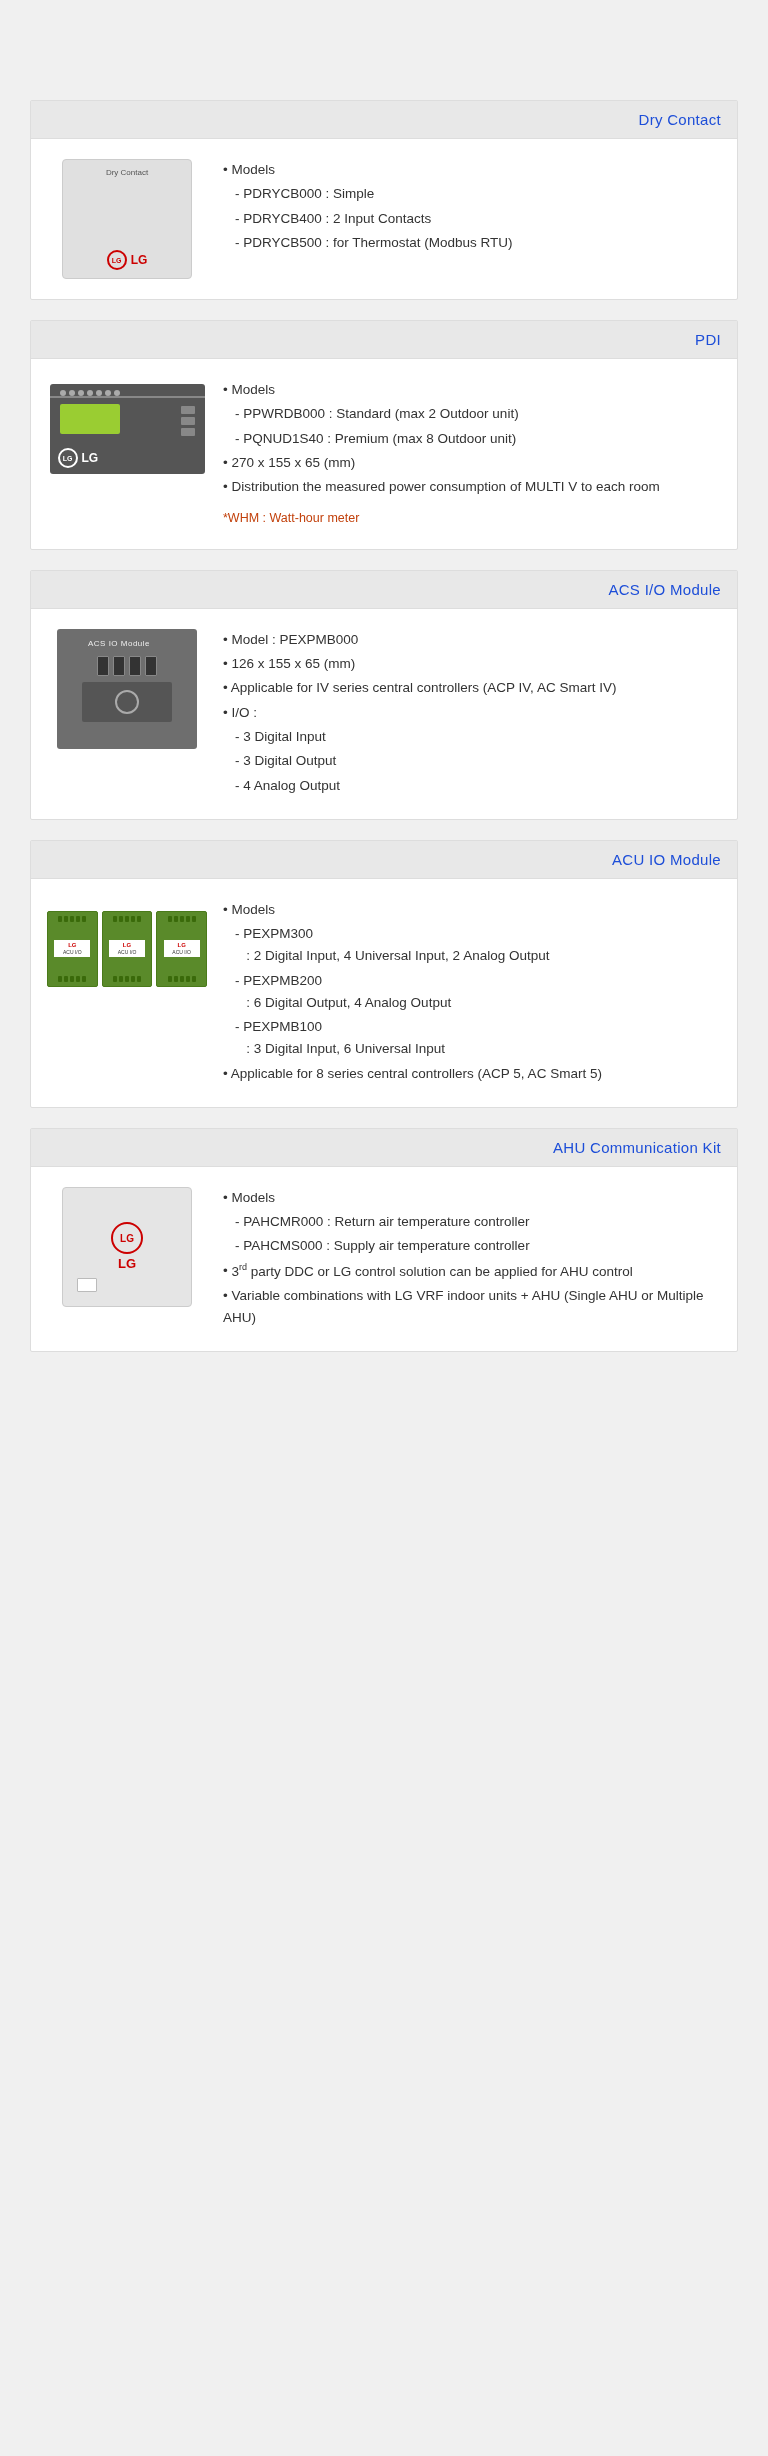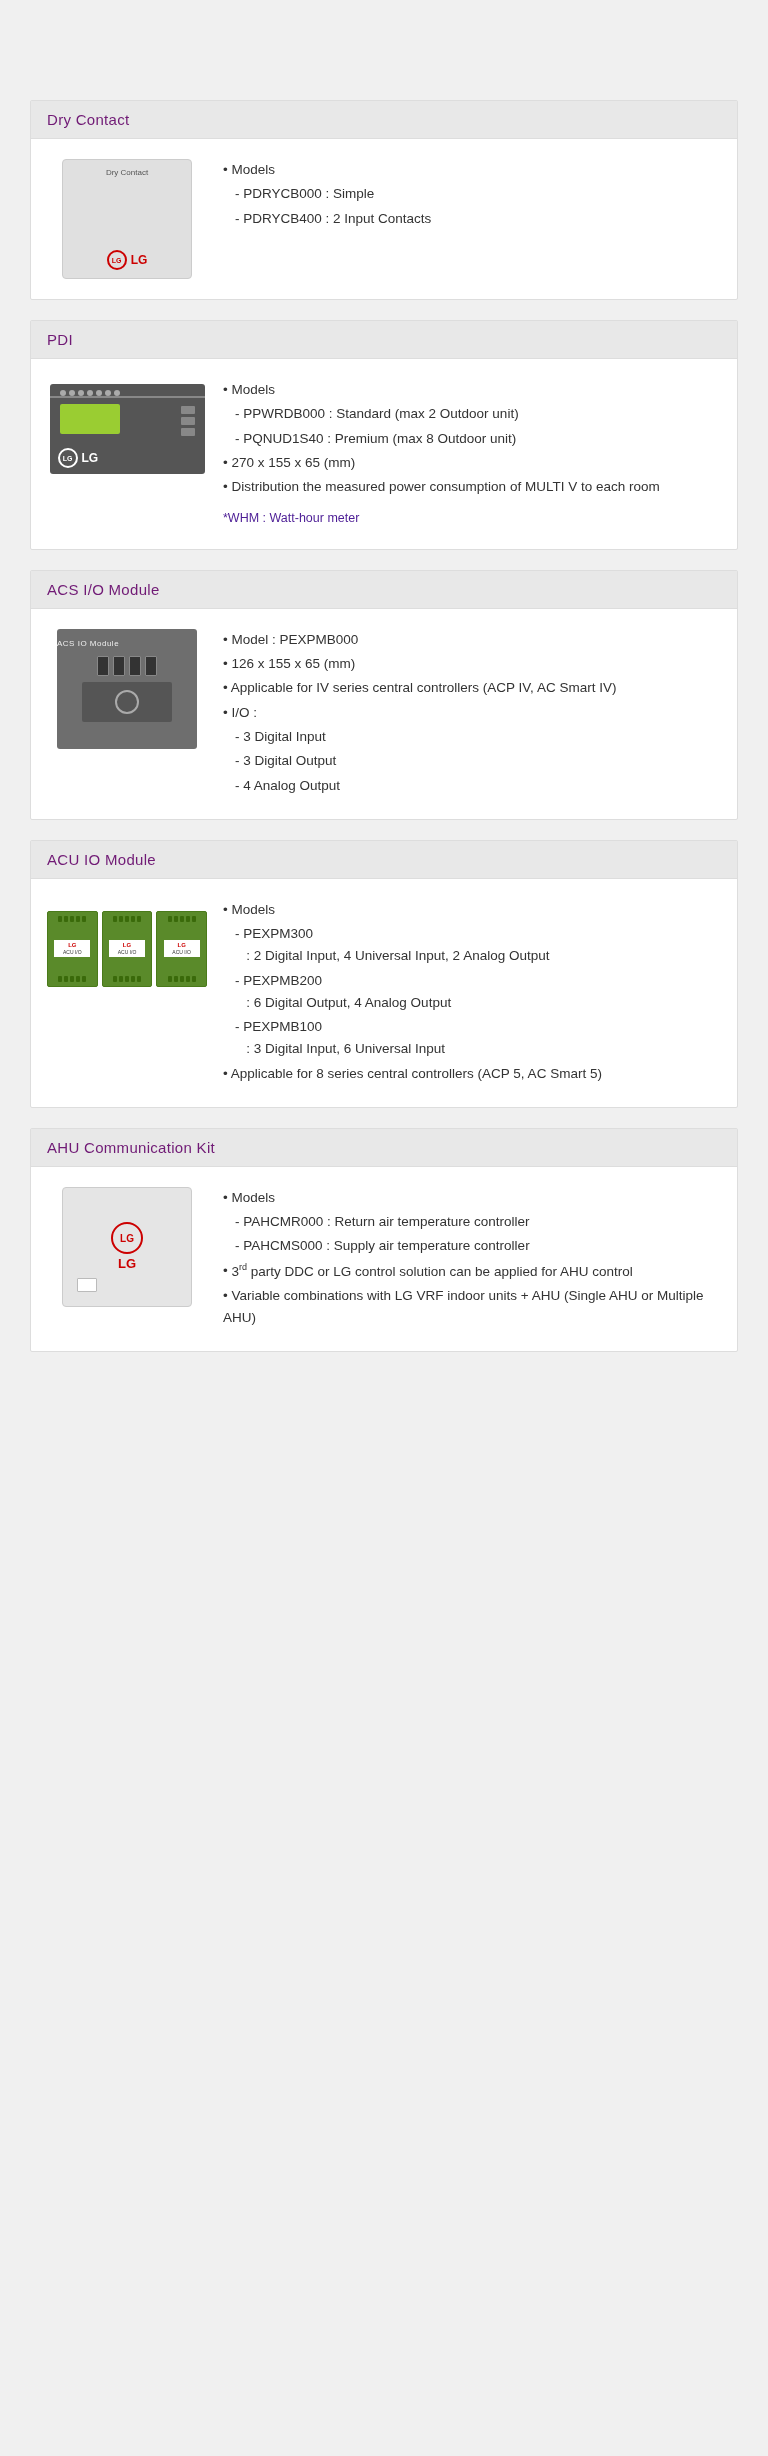--- a/index.html
+++ b/index.html
@@ -11,25 +11,25 @@
       padding: 100px 30px 40px 30px;
     }
     .card {
       background: #fff;
       border: 1px solid #ddd;
       margin-bottom: 20px;
       border-radius: 2px;
     }
     .card-header {
       background: #e8e8e8;
-      text-align: left;
+      text-align: right;
       padding: 10px 16px;
       font-size: 15px;
       font-weight: normal;
-      color: #701a75;
+      color: #1d4ed8;
       border-bottom: 1px solid #ddd;
       letter-spacing: 0.3px;
     }
     .card-body {
       display: flex;
       flex-direction: row;
       padding: 20px 16px;
       gap: 16px;
       align-items: flex-start;
     }
@@ -61,21 +61,21 @@
       list-style: none;
       padding-left: 12px;
       margin: 2px 0;
     }
     .card-info .sub-list li::before {
       content: "- ";
     }
     .note {
       margin-top: 10px;
       font-size: 12.5px;
-      color: #4c1d95;
+      color: #c2410c;
     }
     
     .img-dry-contact {
       width: 130px;
       height: 120px;
       background: #e0e0e0;
       border-radius: 4px;
       position: relative;
       display: flex;
       align-items: flex-end;
@@ -169,21 +169,21 @@
       position: relative;
       display: flex;
       flex-direction: column;
       align-items: center;
       justify-content: center;
       overflow: hidden;
     }
     .acs-label {
       position: absolute;
       top: 10px; left: 0; right: 16px;
-      text-align: left;
+      text-align: center;
       font-size: 8px;
       color: #eee;
       letter-spacing: 0.5px;
     }
     .acs-connectors {
       display: flex;
       gap: 4px;
       margin-bottom: 6px;
     }
     .acs-conn {
@@ -306,20 +306,21 @@
           <span style="color:#c00;font-weight:bold;font-size:12px;">LG</span>
         </div>
       </div>
     </div>
     <div class="card-info">
       <ul>
         <li><span>Models</span>
           <ul class="sub-list">
             <li>PDRYCB000 : Simple</li>
             <li>PDRYCB400 : 2 Input Contacts</li>
+            <li>PDRYCB500 : for Thermostat (Modbus RTU)</li>
           </ul>
         </li>
       </ul>
     </div>
   </div>
 </div>
 
 <div class="card">
   <div class="card-header">PDI</div>
   <div class="card-body">

